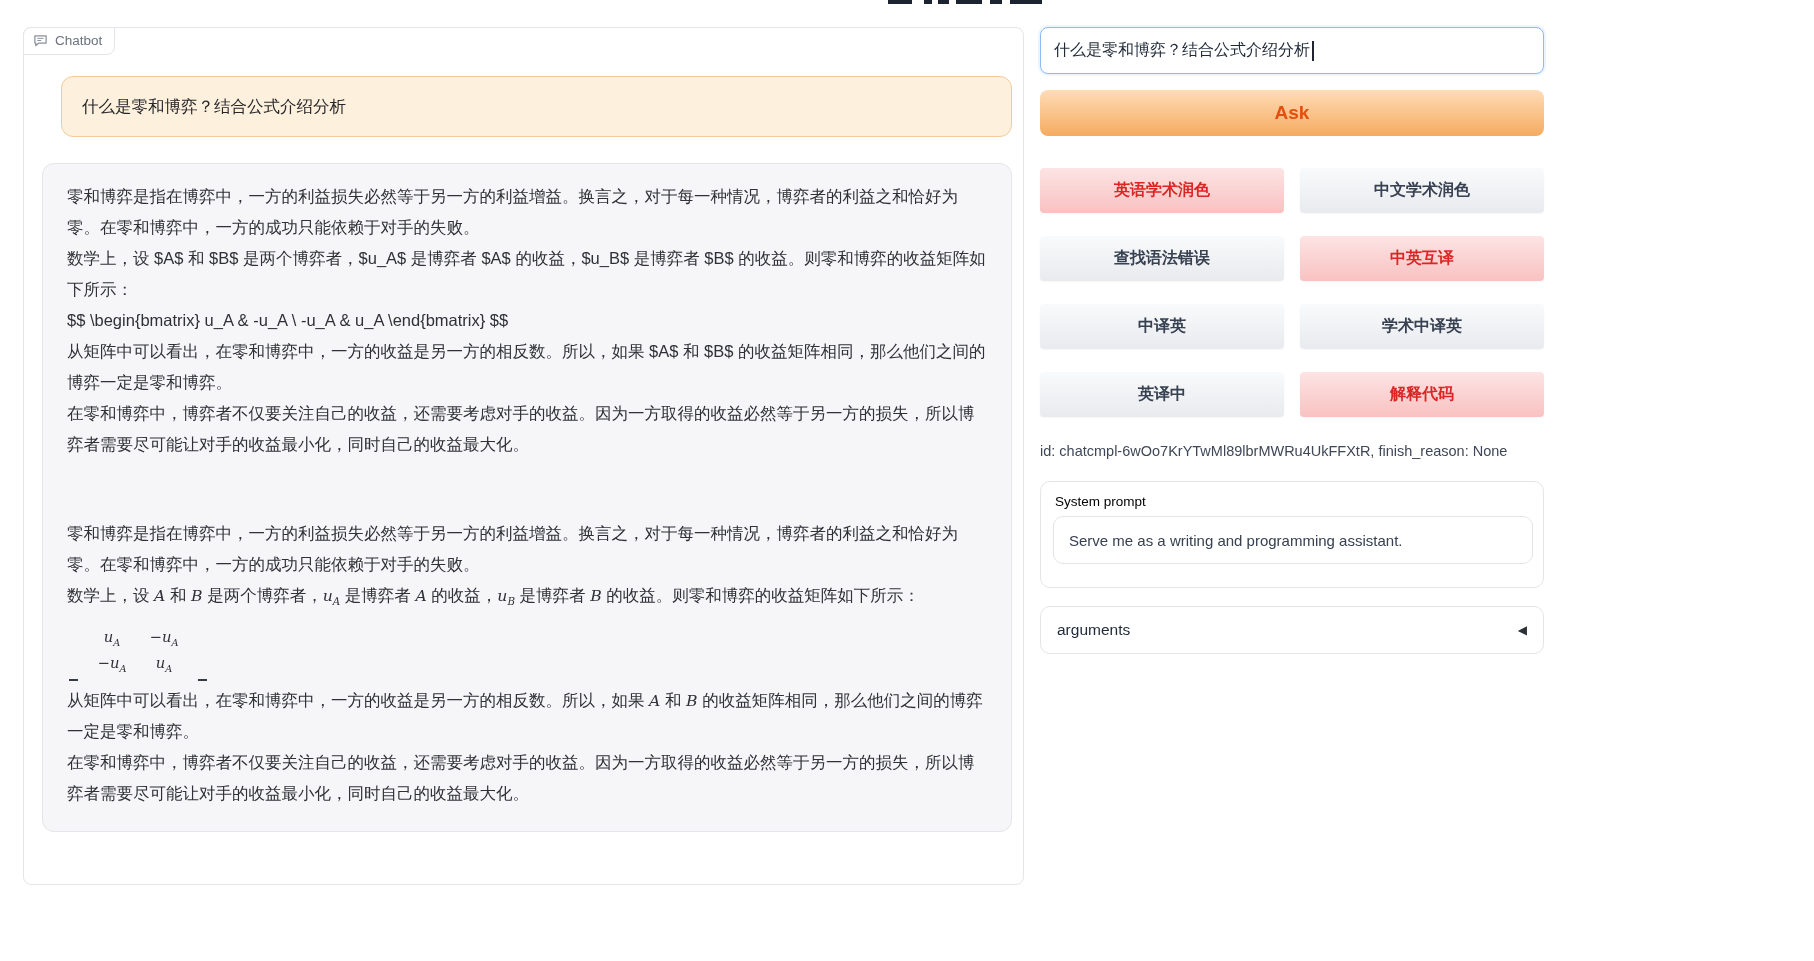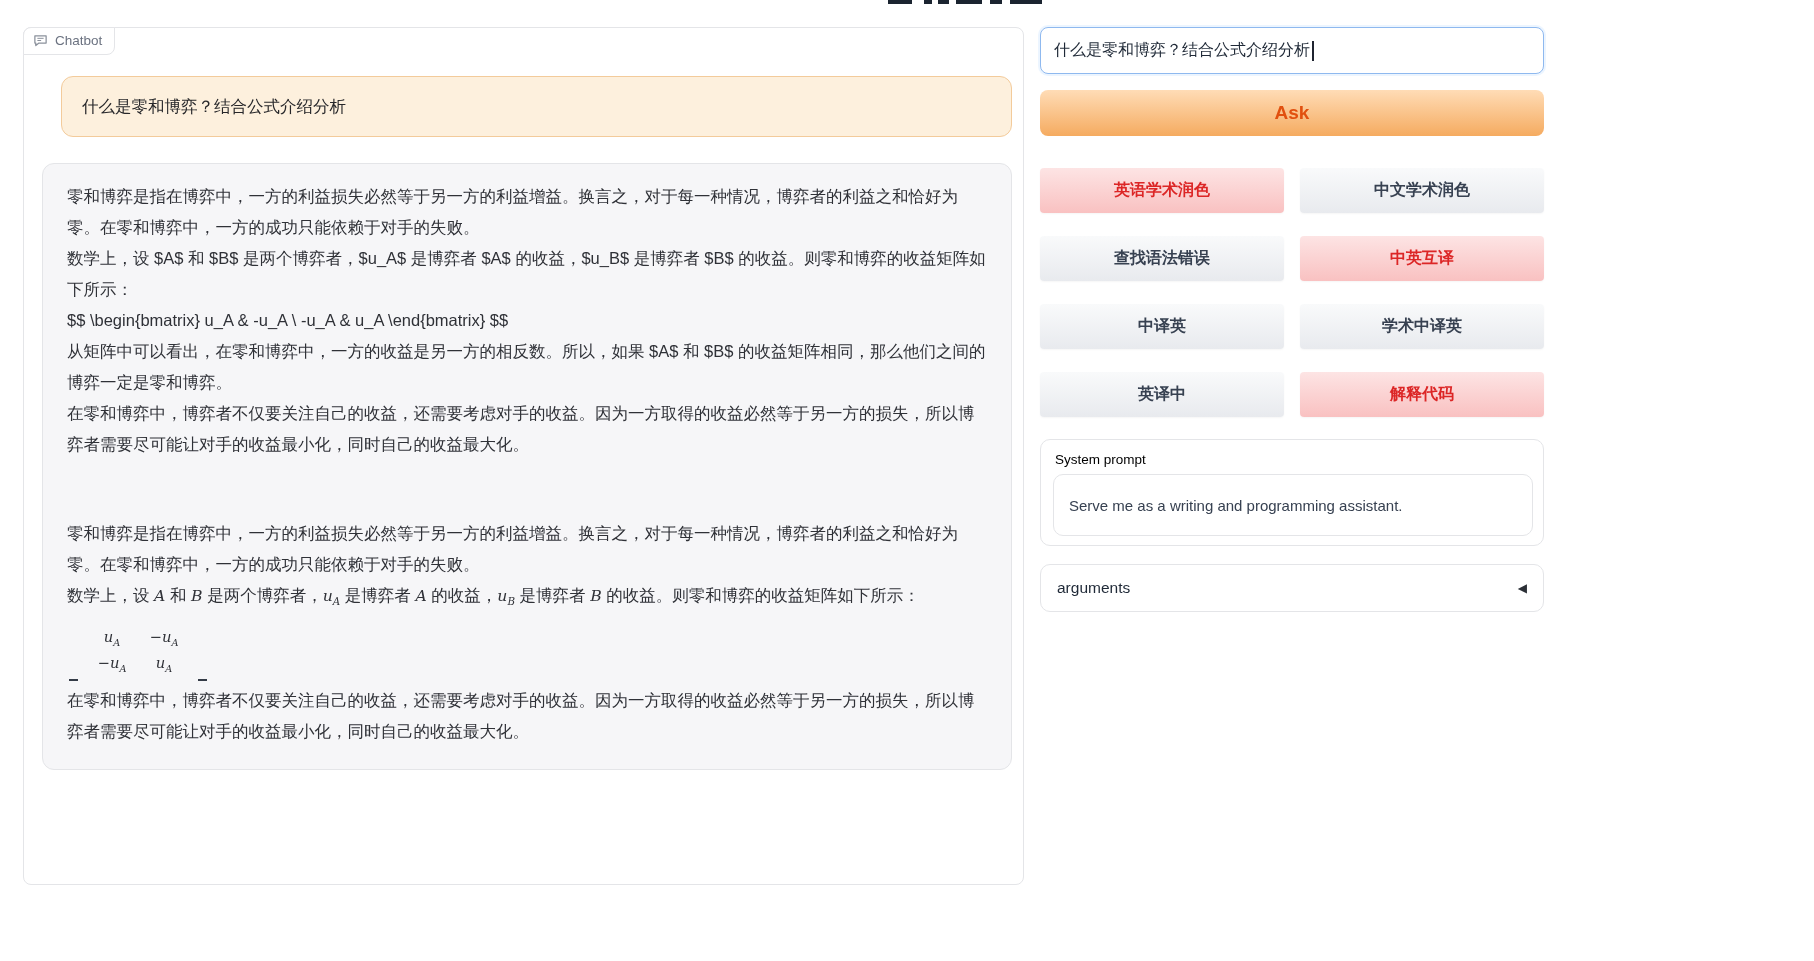--- a/index.html
+++ b/index.html
@@ -78,21 +78,21 @@
   }
   .qbtn.gray{background:linear-gradient(180deg,#f9fafb 0%,#e8eaee 100%);color:#374151;}
   .qbtn.pink{background:linear-gradient(180deg,#fde4e4 0%,#f9c1c1 100%);color:#dc2626;}
   .status-line{margin-top:26px;font-size:14.5px;color:#3f4756;}
   .sys-group{
     box-sizing:border-box;margin-top:22px;width:504px;height:107px;
     border:1px solid #e4e5e8;border-radius:10px;background:#fff;padding:11px 12px;
   }
   .sys-label{font-size:13.5px;color:#000000;margin:1px 0 7px 2px;}
   .sys-input{
-    box-sizing:border-box;width:480px;height:62px;border:1px solid #e4e5e8;border-radius:10px;
+    box-sizing:border-box;width:480px;height:48px;border:1px solid #e4e5e8;border-radius:10px;
     display:flex;align-items:center;padding:0 15px;font-size:15px;color:#374151;background:#fff;
   }
   .accordion{
     box-sizing:border-box;margin-top:18px;width:504px;height:48px;
     border:1px solid #e4e5e8;border-radius:10px;background:#fff;cursor:pointer;
     display:flex;align-items:center;justify-content:space-between;padding:0 16px;
   }
   .acc-label{font-size:15.5px;color:#1f2937;}
   .acc-tri{font-size:12px;color:#2b2f36;}
 </style>
@@ -134,20 +134,21 @@
       <div class="matrix">
         <div class="brk brk-l"></div>
         <div class="mat-cells">
             <span class="mv"><i>u</i><sub>A</sub></span>
             <span class="mv"><span class="neg">−</span><i>u</i><sub>A</sub></span>
             <span class="mv"><span class="neg">−</span><i>u</i><sub>A</sub></span>
             <span class="mv"><i>u</i><sub>A</sub></span>
           </div>
         <div class="brk brk-r"></div>
       </div>
+      <p class="bot-p">从矩阵中可以看出，在零和博弈中，一方的收益是另一方的相反数。所以，如果 <span class="mv"><i>A</i></span> 和 <span class="mv"><i>B</i></span> 的收益矩阵相同，那么他们之间的博弈一定是零和博弈。</p>
       <p class="bot-p">在零和博弈中，博弈者不仅要关注自己的收益，还需要考虑对手的收益。因为一方取得的收益必然等于另一方的损失，所以博弈者需要尽可能让对手的收益最小化，同时自己的收益最大化。</p>
     </div>
   </div>
 </div>
 
 <div class="right-col">
 
   <div class="prompt-box" role="textbox">
     <span>什么是零和博弈？结合公式介绍分析</span>
     <span class="caret"></span>
@@ -159,20 +160,21 @@
       <button class="qbtn pink">英语学术润色</button>
       <button class="qbtn gray">中文学术润色</button>
       <button class="qbtn gray">查找语法错误</button>
       <button class="qbtn pink">中英互译</button>
       <button class="qbtn gray">中译英</button>
       <button class="qbtn gray">学术中译英</button>
       <button class="qbtn gray">英译中</button>
       <button class="qbtn pink">解释代码</button>
     </div>
 
+  <div class="status-line">id: chatcmpl-6wOo7KrYTwMl89lbrMWRu4UkFFXtR, finish_reason: None</div>
 
   <div class="sys-group">
     <div class="sys-label">System prompt</div>
     <div class="sys-input" role="textbox">
       <span>Serve me as a writing and programming assistant.</span>
     </div>
   </div>
 
   <div class="accordion">
     <span class="acc-label">arguments</span>

